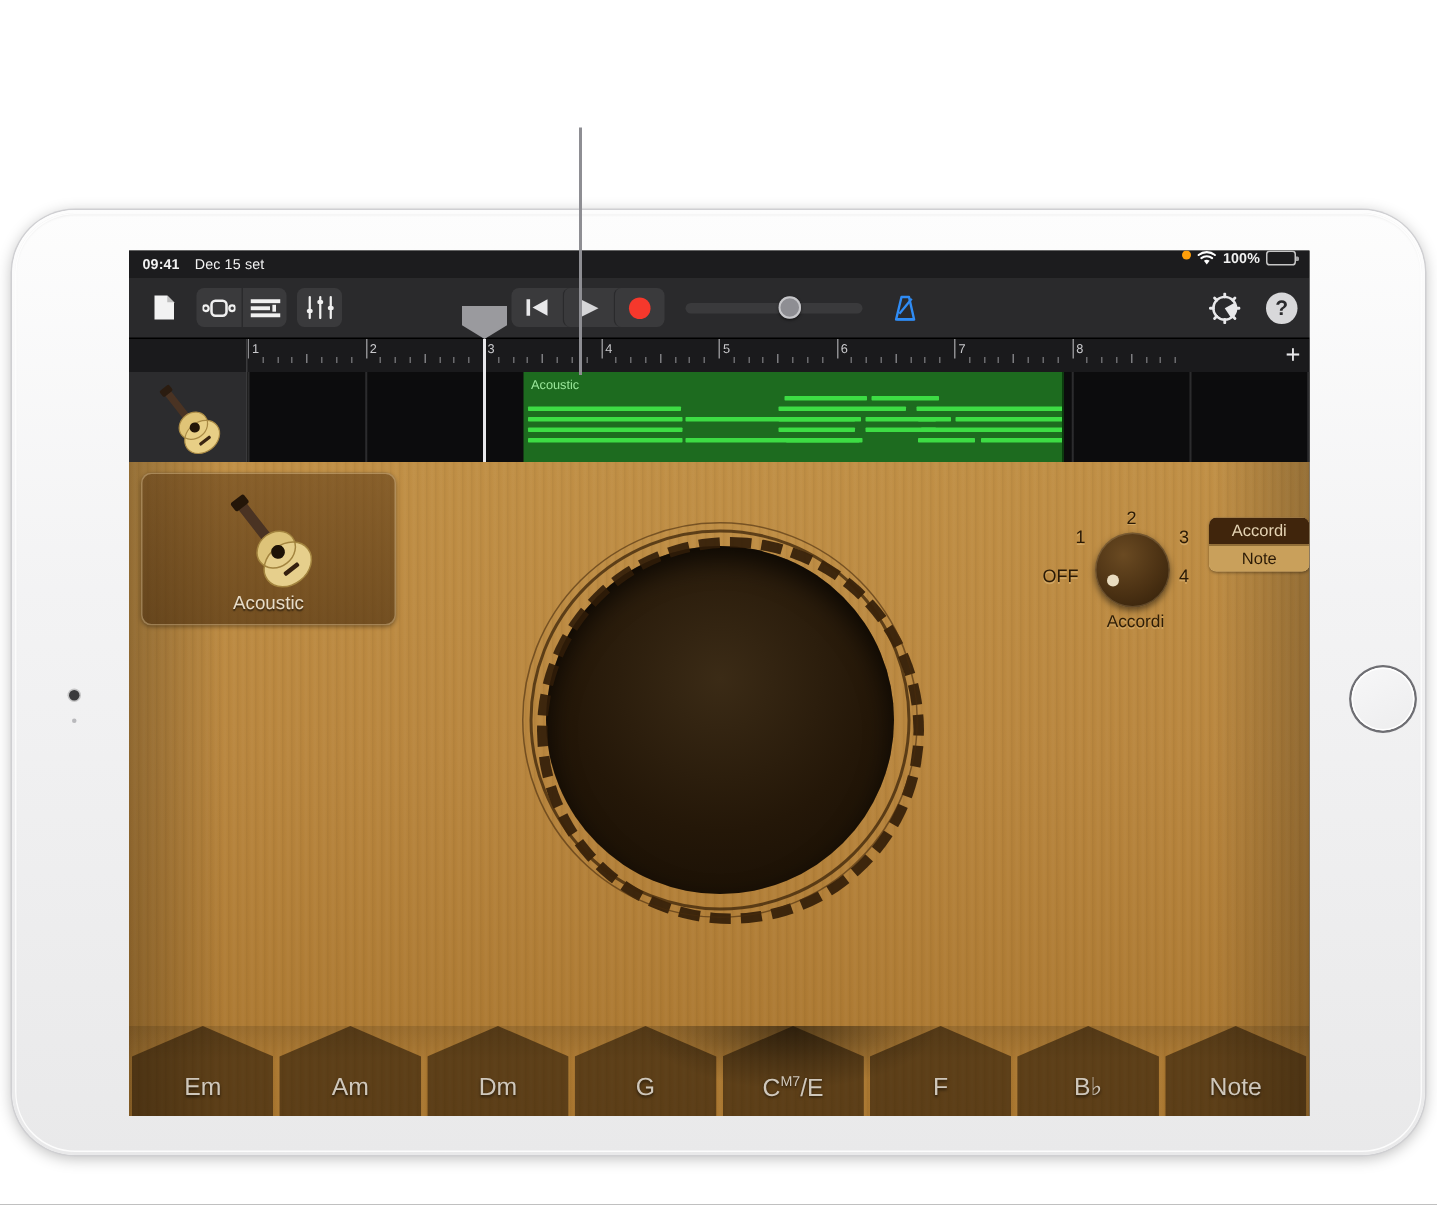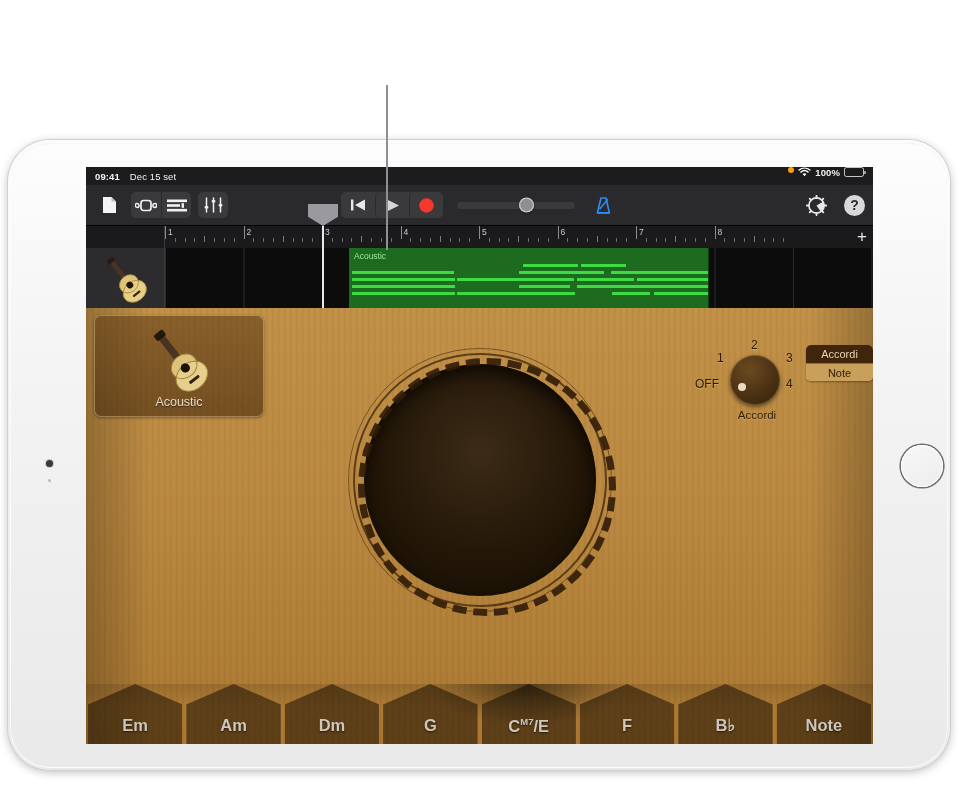--- a/index.html
+++ b/index.html
@@ -293,21 +293,20 @@
   .chord-shape {
     position: absolute; left: 0; right: 0; bottom: 0; top: 0;
     background: rgba(30,16,4,.55);
     clip-path: polygon(0% 100%, 0% 34%, 50% 0%, 100% 34%, 100% 100%);
   }
   .chord-lbl {
     position: relative; z-index: 2;
     color: #cfc7bb; font-size: 16.5px;
     text-shadow: 0 1px 2px rgba(0,0,0,.6);
     white-space: nowrap;
-    font-weight: bold;
   }
   .chord-lbl sup { font-size: 9.5px; vertical-align: super; }
   .chord-lbl .slash { }
   
   #strip-shadow {
     position: absolute; left: 0; right: 0; bottom: 0; height: 60px;
     pointer-events: none;
     background:
       radial-gradient(ellipse 140px 60px at 56% 0%, rgba(0,0,0,.45), rgba(0,0,0,0) 70%),
       linear-gradient(180deg, rgba(0,0,0,.12), rgba(0,0,0,0) 40%);

